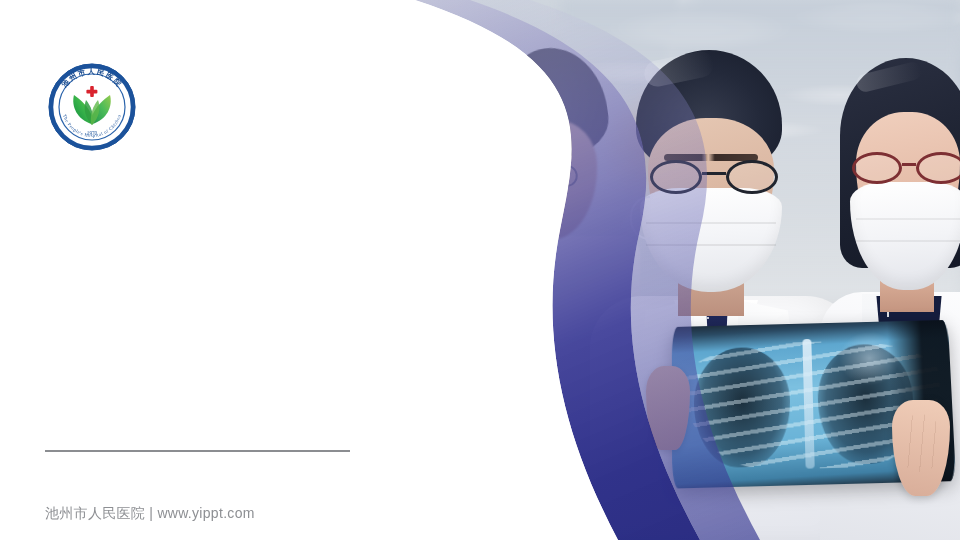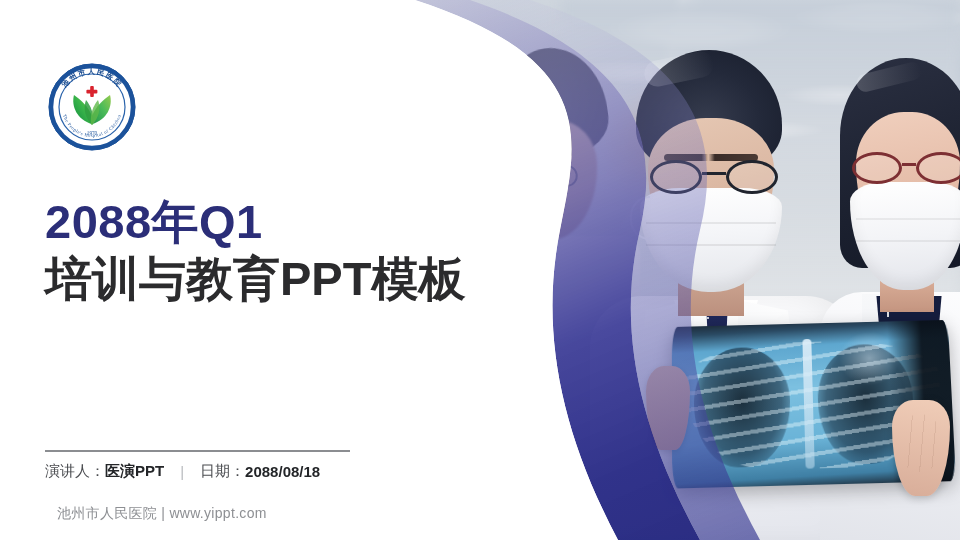--- a/index.html
+++ b/index.html
@@ -363,21 +363,21 @@
   .meta {
     position:absolute; left:45px; top:462px;
     font-size:15px; color:#3d3f43; white-space:nowrap;
     display:flex; align-items:center;
   }
   .meta .label { color:#4a4c50; }
   .meta .value { font-weight:bold; color:#232528; }
   .meta .sep { color:#b9bbbf; margin:0 16px; }
 
   .footer {
-    position:absolute; left:57px; top:505px;
+    position:absolute; left:45px; top:505px;
     font-size:14px; color:#8d8f93; letter-spacing:.3px; white-space:nowrap;text-align:center;
   }
 </style>
 </head>
 <body>
 
 <div id="slide">
 
   <div class="photo-panel">
     <div class="photo-img"></div>
@@ -461,32 +461,21 @@
         <path d="M45 62 C 30 58 24 44 27 33 C 34 38 41 44 45 54 Z" fill="url(#leafg)"></path>
         <path d="M45 62 C 60 58 66 44 63 33 C 56 38 49 44 45 54 Z" fill="url(#leafg)" opacity=".92"></path>
         <path d="M45 63 C 38 56 36 46 39 38 C 44 44 47 52 46 62 Z" fill="#2f9e3f" opacity=".85"></path>
         <path d="M45 63 C 52 56 54 46 51 38 C 46 44 43 52 44 62 Z" fill="#5fb94a" opacity=".8"></path>
         <rect x="43.2" y="24" width="3.6" height="11" rx="1" fill="#d9232e"></rect>
         <rect x="39.4" y="27.8" width="11" height="3.6" rx="1" fill="#d9232e"></rect>
         <text x="45" y="72.5" font-size="5.2" fill="#1b529b" font-family="'Liberation Serif',serif" text-anchor="middle">1970</text>
       </svg>
     </div>
 
-    <div class="title-block">
-      <div class="title-line1">2088年Q1</div>
-      <div class="title-line2">培训与教育PPT模板</div>
-    </div>
 
 
     <div class="divider"></div>
 
-    <div class="meta">
-      <span class="label">演讲人：</span>
-      <span class="value">医演PPT</span>
-      <span class="sep">|</span>
-      <span class="label">日期：</span>
-      <span class="value">2088/08/18</span>
-    </div>
 
     <div class="footer">池州市人民医院 | www.yippt.com</div>
   </div>
 
 </div>
 
 </body></html>

